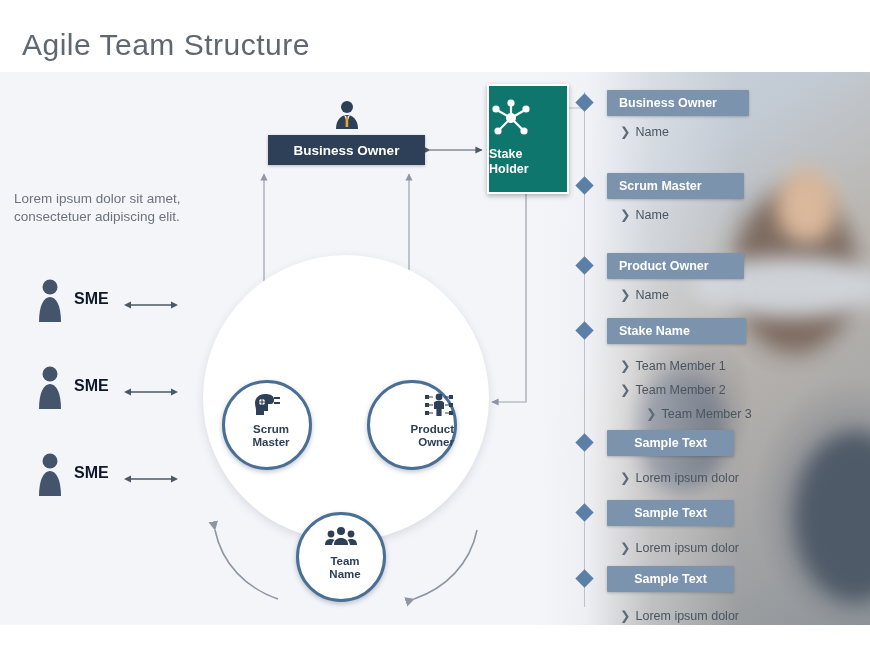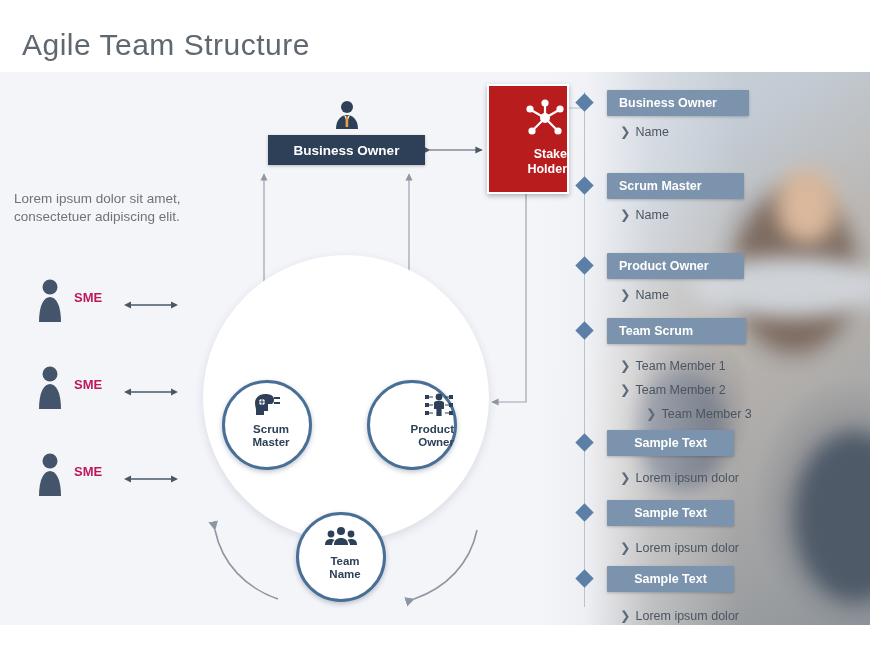--- a/index.html
+++ b/index.html
@@ -108,25 +108,25 @@
     width: 26px;
     height: 30px;
   }
   
   #stake-box {
     position: absolute;
     left: 487px;
     top: 12px;
     width: 78px;
     height: 106px;
-    background: #b91c1c;
+    background: #0f766e;
     border: 2px solid #ffffff;
     box-shadow: 0 2px 5px rgba(0,0,0,0.28);
     color: #ffffff;
-    text-align: right;
+    text-align: left;
     font-size: 12.5px;
     font-weight: bold;
     line-height: 1.15;
   }
   #stake-icon {
     margin-top: 12px;
   }
   #stake-label {
     margin-top: 6px;
   }
@@ -170,23 +170,23 @@
   .sme-row {
     position: absolute;
     left: 36px;
     width: 150px;
     height: 48px;
   }
   .sme-label {
     position: absolute;
     left: 38px;
     top: 12px;
-    font-size: 13px;
+    font-size: 16px;
     font-weight: bold;
-    color: #be185d;
+    color: #0f172a;
   }
   .sme-arrow {
     position: absolute;
     left: 88px;
     top: 22px;
     width: 54px;
     height: 10px;
   }
   
   .r-pill {
@@ -432,21 +432,21 @@
     <div class="diamond" style="left:578px; top:187px;"></div>
     <div class="r-pill" style="left:607px; top:181px; width:125px;">
       <span>Product Owner</span>
     </div>
     <div class="r-sub" style="left:620px; top:215px;">
       <span class="chev">❯</span><span>Name</span>
     </div>
 
     <div class="diamond" style="left:578px; top:252px;"></div>
     <div class="r-pill" style="left:607px; top:246px; width:127px;">
-      <span>Team Scrum</span>
+      <span>Stake Name</span>
     </div>
     <div class="r-sub" style="left:620px; top:286px;">
       <span class="chev">❯</span><span>Team Member 1</span>
     </div>
     <div class="r-sub" style="left:620px; top:310px;">
       <span class="chev">❯</span><span>Team Member 2</span>
     </div>
     <div class="r-sub" style="left:646px; top:334px;">
       <span class="chev">❯</span><span>Team Member 3</span>
     </div>

